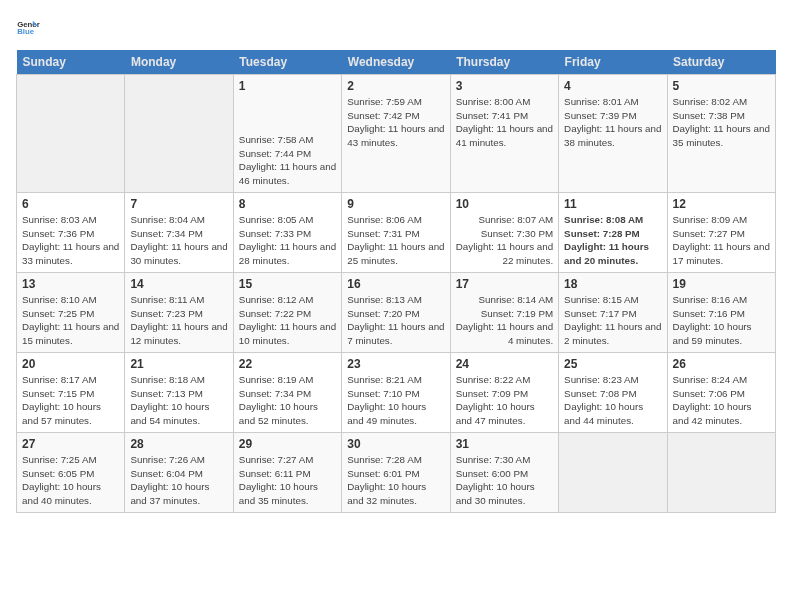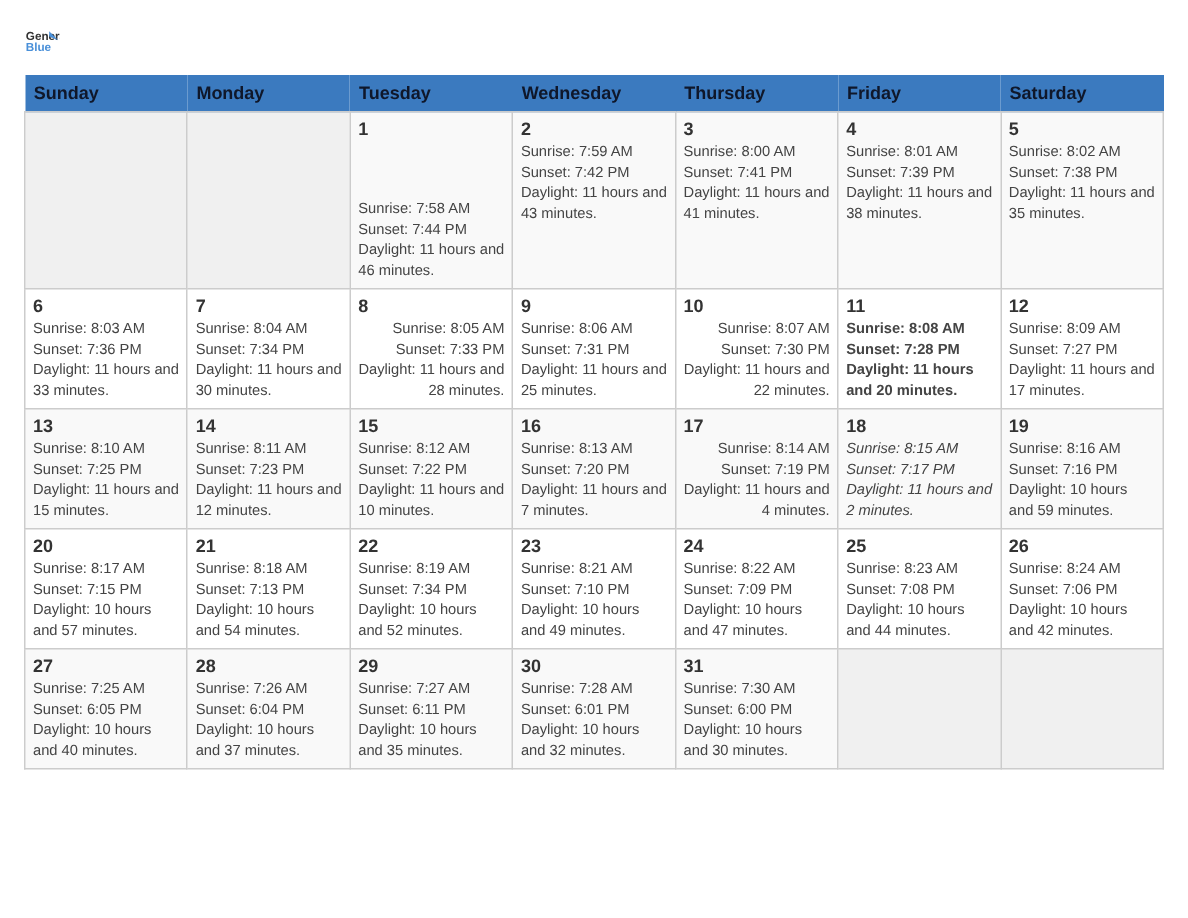--- a/index.html
+++ b/index.html
@@ -38,21 +38,21 @@
       font-size: 15px;
       color: #555;
     }
     table {
       width: 100%;
       border-collapse: collapse;
       font-size: 10.5px;
     }
     thead tr th {
       background-color: #3b7abf;
-      color: #0f172a;
+      color: #e5e5e5;
       text-align: left;
       padding: 5px 6px;
       font-size: 12px;
       font-weight: bold;
     }
     tbody tr td {
       border: 1px solid #ccc;
       vertical-align: top;
       padding: 4px 5px;
       height: 80px;
@@ -152,21 +152,21 @@
 Daylight: 11 hours and 33 minutes.</div>
         </td>
         <td>
           <span class="day-num">7</span>
           <div class="day-detail" style="white-space: pre-line;">Sunrise: 8:04 AM
 Sunset: 7:34 PM
 Daylight: 11 hours and 30 minutes.</div>
         </td>
         <td>
           <span class="day-num">8</span>
-          <div class="day-detail" style="white-space: pre-line; text-align: right;">Sunrise: 8:05 AM
+          <div class="day-detail" style="white-space: pre-line;">Sunrise: 8:05 AM
 Sunset: 7:33 PM
 Daylight: 11 hours and 28 minutes.</div>
         </td>
         <td>
           <span class="day-num">9</span>
           <div class="day-detail" style="white-space: pre-line;">Sunrise: 8:06 AM
 Sunset: 7:31 PM
 Daylight: 11 hours and 25 minutes.</div>
         </td>
         <td>
@@ -214,21 +214,21 @@
 Daylight: 11 hours and 7 minutes.</div>
         </td>
         <td>
           <span class="day-num">17</span>
           <div class="day-detail" style="white-space: pre-line; text-align: right;">Sunrise: 8:14 AM
 Sunset: 7:19 PM
 Daylight: 11 hours and 4 minutes.</div>
         </td>
         <td>
           <span class="day-num">18</span>
-          <div class="day-detail" style="white-space: pre-line; font-style: italic;">Sunrise: 8:15 AM
+          <div class="day-detail" style="white-space: pre-line;">Sunrise: 8:15 AM
 Sunset: 7:17 PM
 Daylight: 11 hours and 2 minutes.</div>
         </td>
         <td>
           <span class="day-num">19</span>
           <div class="day-detail" style="white-space: pre-line;">Sunrise: 8:16 AM
 Sunset: 7:16 PM
 Daylight: 10 hours and 59 minutes.</div>
         </td>
       </tr>

